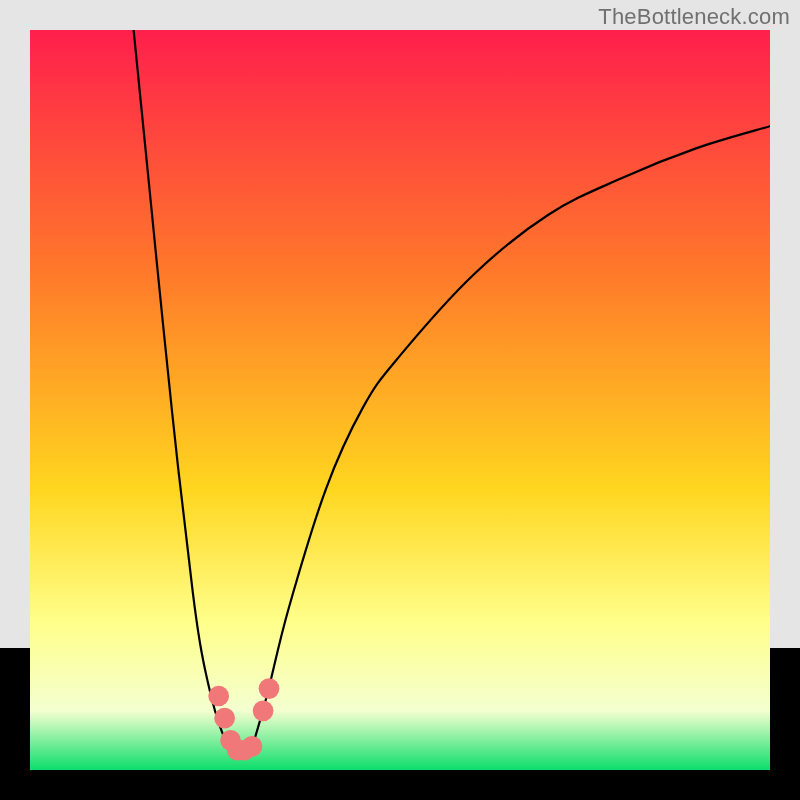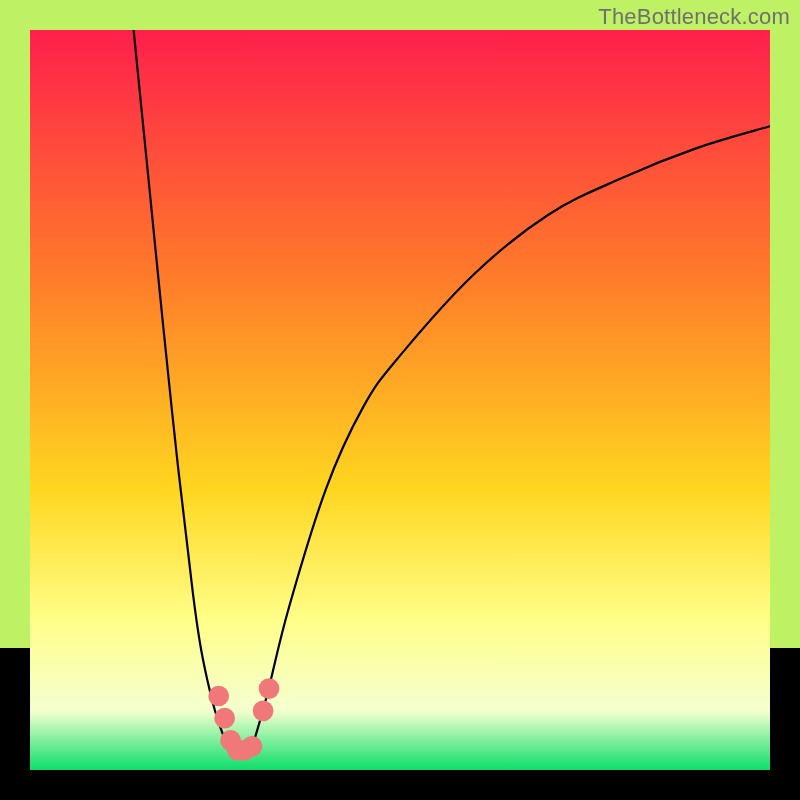--- a/index.html
+++ b/index.html
@@ -7,21 +7,21 @@
     padding: 0;
     width: 800px;
     height: 800px;
     overflow: hidden;
     background: #000;
     font-family: Arial, Helvetica, sans-serif;
   }
   .outer {
     width: 800px;
     height: 648px;
-    background: #bef264;
+    background: #e5e5e5;
     position: relative;
   }
   .plot {
     position: absolute;
     left: 30px;
     top: 30px;
     width: 740px;
     height: 740px;
     overflow: hidden;
   }

